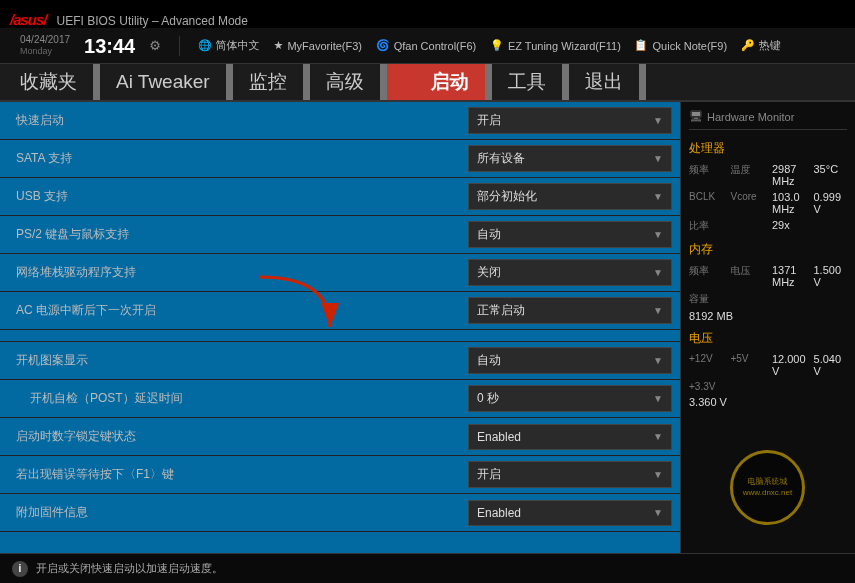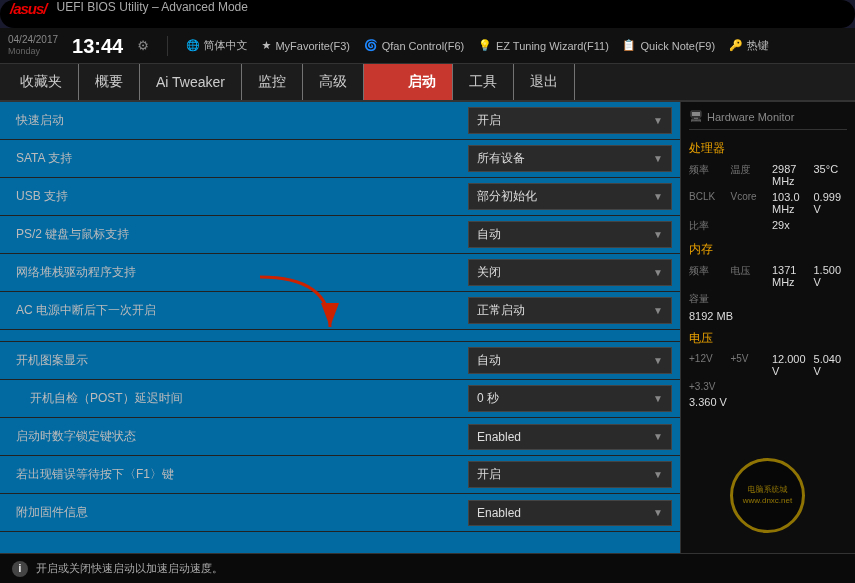--- a/index.html
+++ b/index.html
@@ -11,44 +11,43 @@
       color: #ccc;
       overflow: hidden;
       font-size: 13px;
     }
 
     
     #title-bar {
       background: #000;
       height: 28px;
       display: flex;
-      align-items: flex-start;
+      align-items: flex-end;
       padding: 0 10px;
       gap: 10px;
-      border-radius: 14px;
     }
     #asus-logo {
       color: #e00;
       font-weight: 900;
       font-size: 15px;
       font-style: italic;
       letter-spacing: -1px;
     }
     #title-text {
       color: #aaa;
       font-size: 12px;
     }
 
     
     #top-bar {
       background: #111;
       height: 36px;
       display: flex;
       align-items: center;
-      padding: 0 8px;
+      padding: 0 20px;
       gap: 14px;
       border-bottom: 1px solid #333;
     }
     .top-bar-item {
       color: #bbb;
       font-size: 11px;
       display: flex;
       align-items: center;
       gap: 4px;
       cursor: pointer;
@@ -75,23 +74,23 @@
       display: flex;
       align-items: stretch;
       border-bottom: 2px solid #333;
       padding-left: 4px;
     }
     .nav-item {
       padding: 0 16px;
       display: flex;
       align-items: center;
       color: #ccc;
-      font-size: 14px;
+      font-size: 19px;
       cursor: pointer;
-      border-right: 1px solid #737373;
+      border-right: 7px solid #737373;
     }
     .nav-item.active {
       background: #c8372d;
       color: #fff;
       font-weight: bold;
       padding-left: 44px;
     }
 
     
     #main-content {
@@ -211,21 +210,21 @@
       left: 250px;
       top: 165px;
       width: 120px;
       height: 80px;
       pointer-events: none;
     }
 
     
     #watermark {
       position: absolute;
-      bottom: 18px;
+      bottom: 26px;
       right: 0;
       width: 175px;
       height: 80px;
       display: flex;
       align-items: center;
       justify-content: center;
       opacity: 0.7;
       pointer-events: none;
       margin-left: 8px;
     }
@@ -286,23 +285,20 @@
   </div>
   <div class="top-bar-item">
     <span>🔑</span>
     <span>热键</span>
   </div>
 </div>
 
 <div id="nav-menu">
   <div class="nav-item">
     <span>收藏夹</span>
-  </div>
-  <div class="nav-item">
-    <span>概要</span>
   </div>
   <div class="nav-item">
     <span>Ai Tweaker</span>
   </div>
   <div class="nav-item">
     <span>监控</span>
   </div>
   <div class="nav-item">
     <span>高级</span>
   </div>

